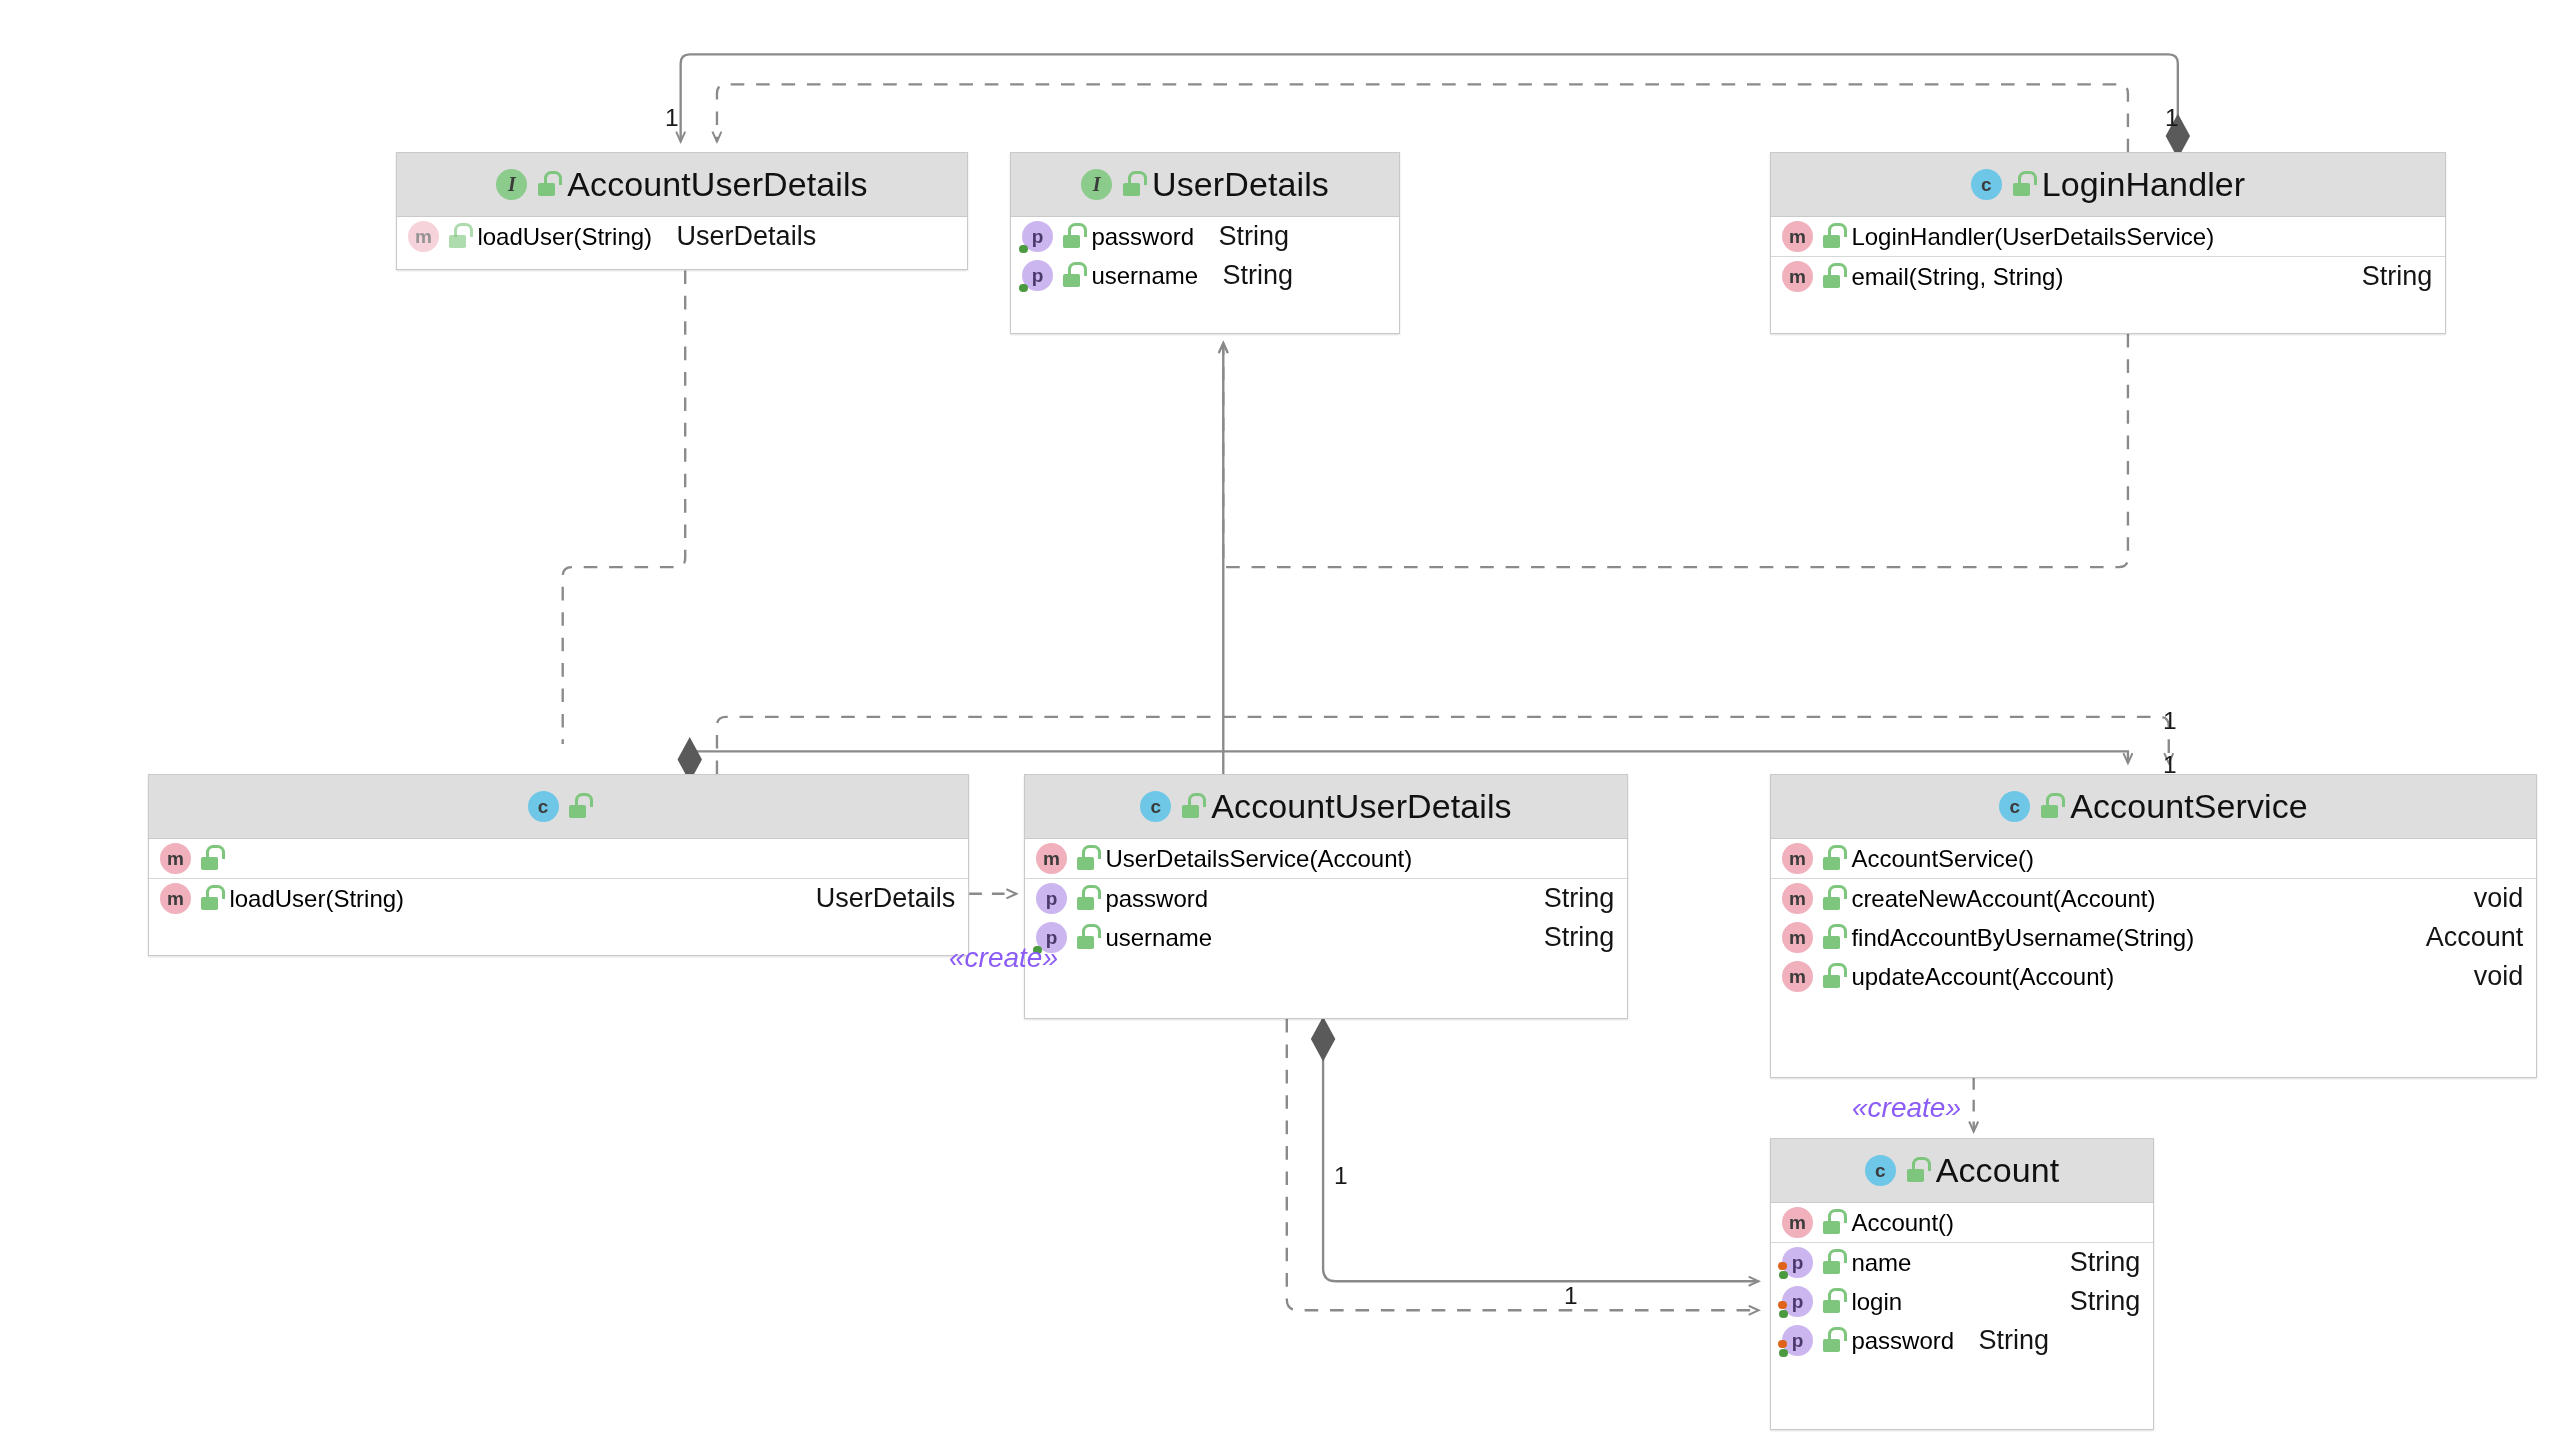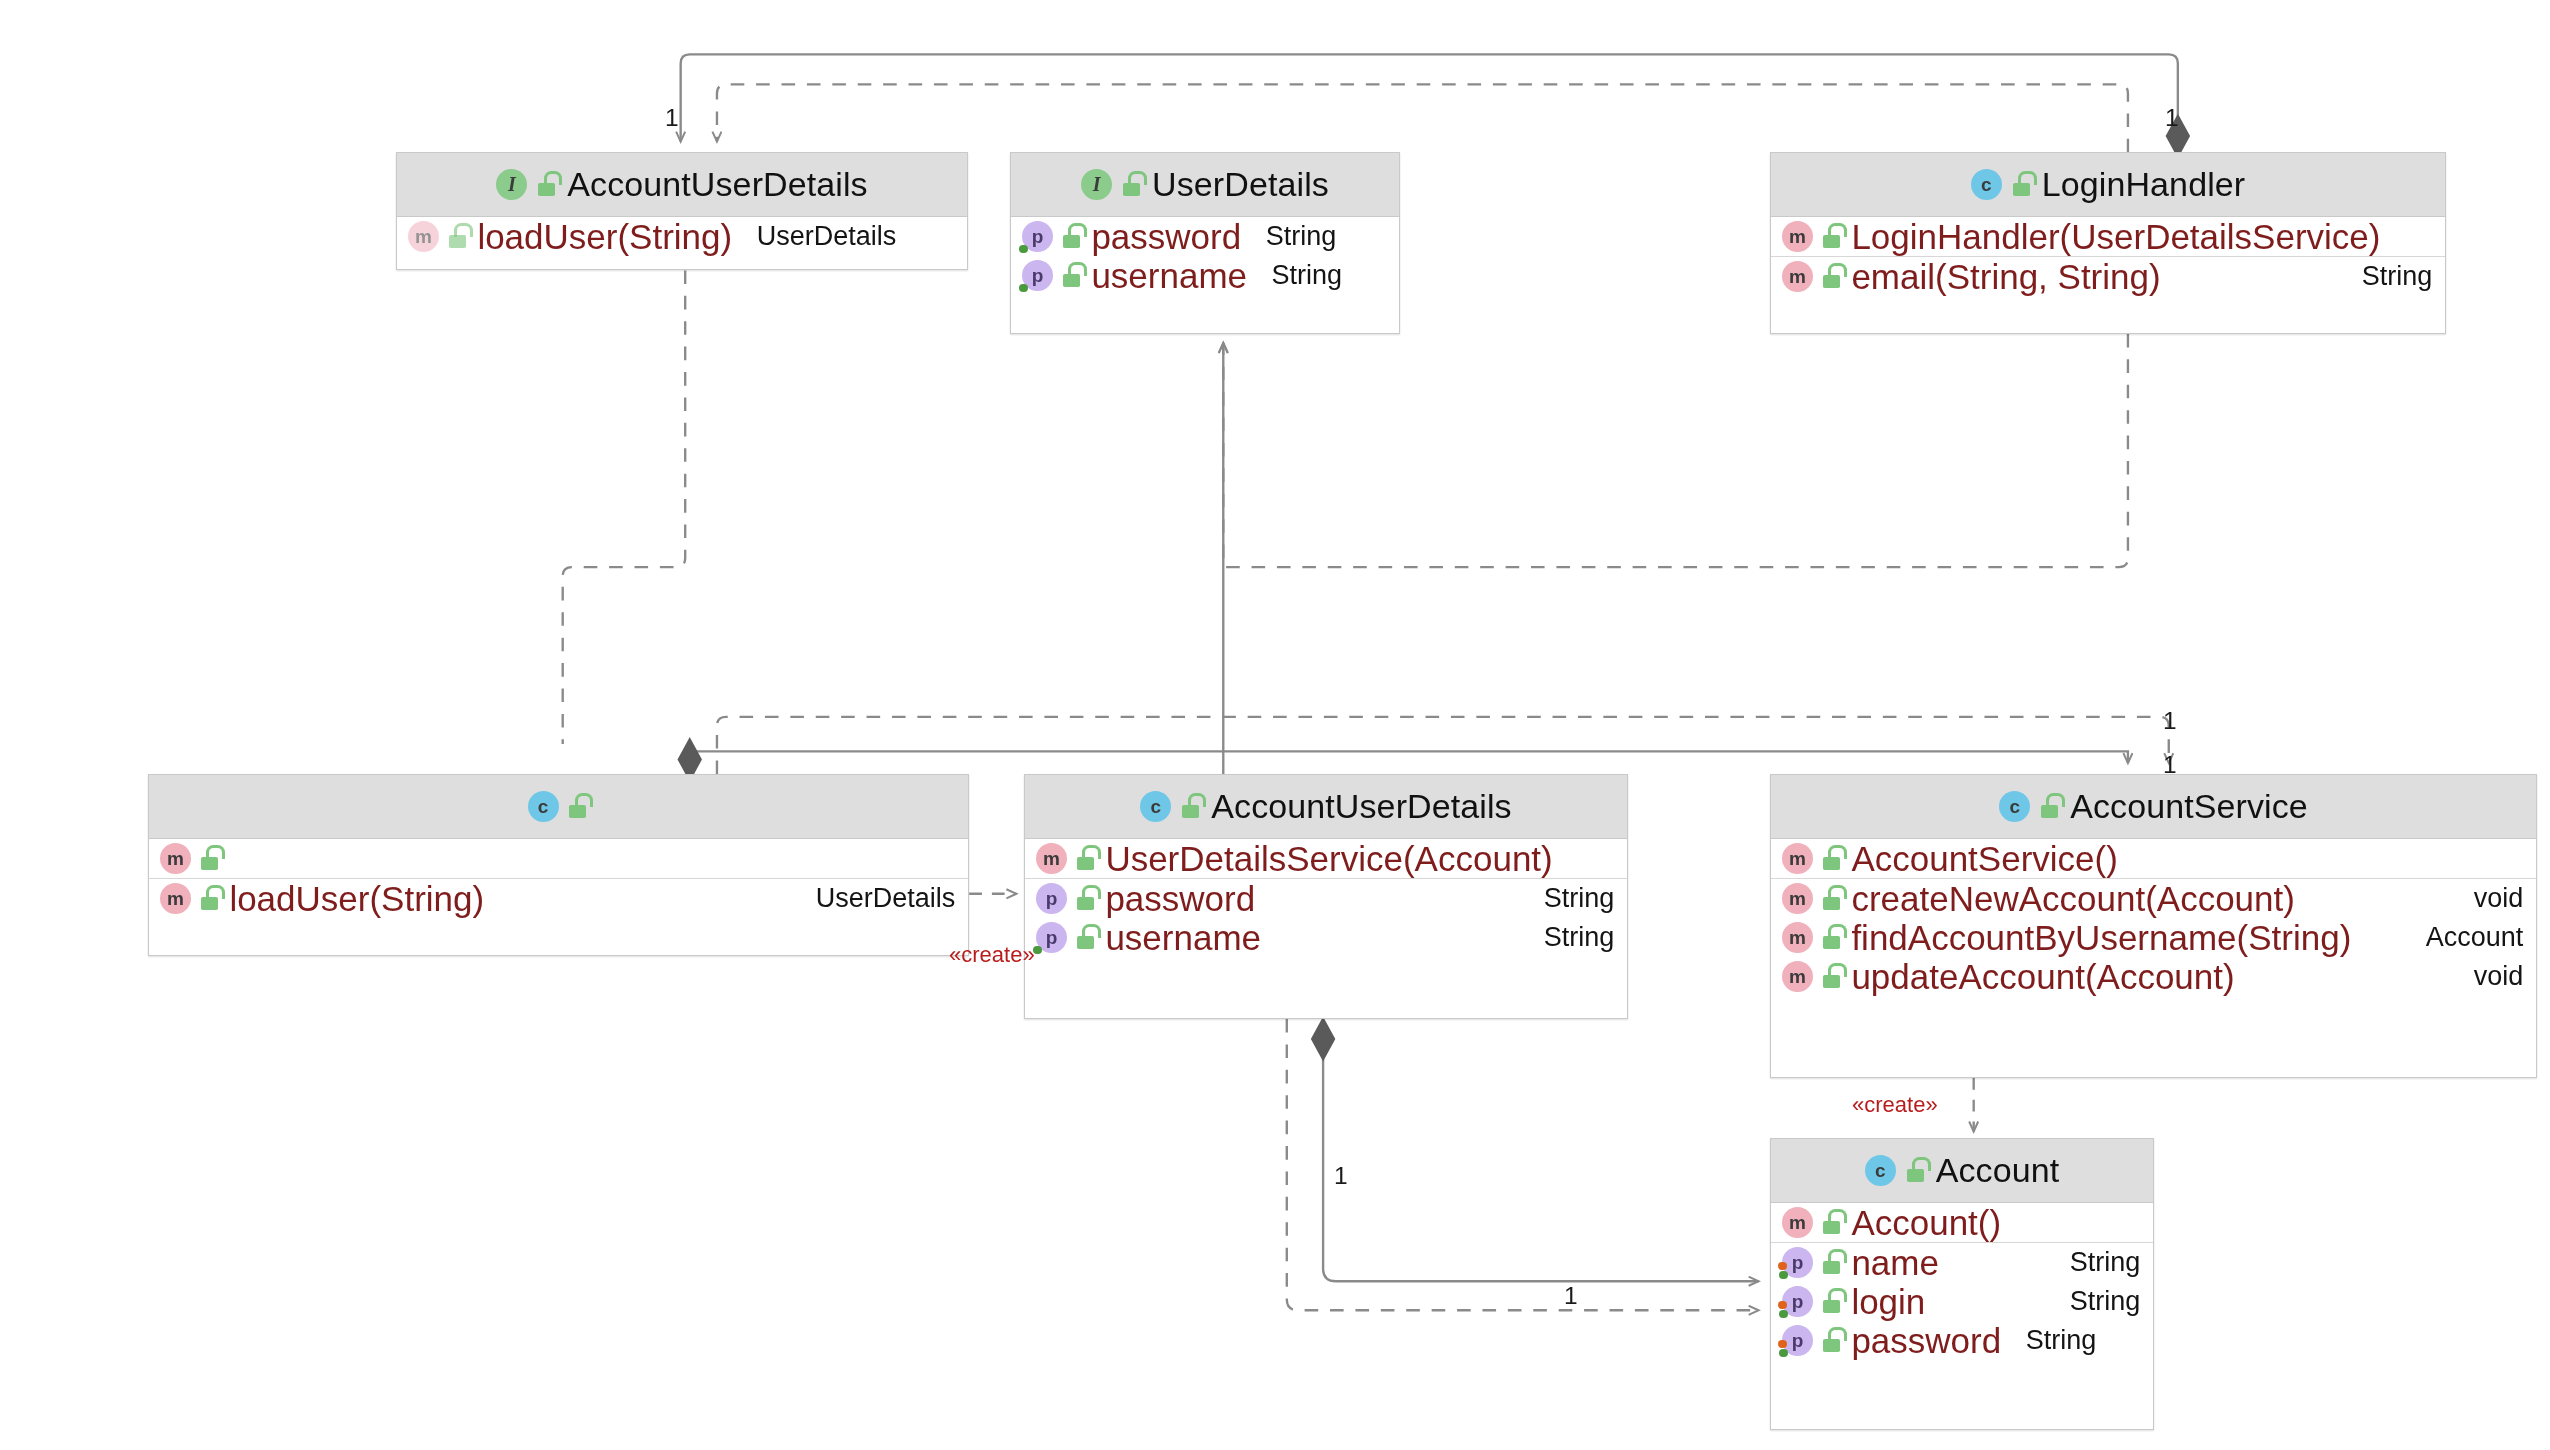--- a/index.html
+++ b/index.html
@@ -9,21 +9,21 @@
 
   .uml-class{position:absolute;background:#ffffff;border:0.9px solid #c9c9c9;
     box-shadow:0 0.9px 1.8px rgba(0,0,0,.13);box-sizing:border-box;}
   .uml-header{background:#dedede;border-bottom:0.9px solid #c9c9c9;
     display:flex;align-items:center;justify-content:center;gap:9px;box-sizing:border-box;}
   .uml-title{font-size:34px;color:#111;letter-spacing:0.1px;white-space:nowrap;}
   .uml-section{border-top:0.9px solid #d7d7d7;}
   .uml-section.first{border-top:none;}
   .uml-row{display:flex;align-items:center;gap:8.2px;box-sizing:border-box;
     padding:0 12.7px 0 11px;height:39px;}
-  .uml-row .rname{font-size:35px;color:#7f1d1d;white-space:nowrap;}
+  .uml-row .rname{font-size:24px;color:#000000;white-space:nowrap;}
   .uml-row .rtype{font-size:27px;color:#141414;white-space:nowrap;margin-left:auto;padding-left:16.3px;}
   .uml-row.tight .rtype{margin-left:0;}
 
   
   .badge{position:relative;width:31px;height:31px;flex:0 0 31px;border-radius:50%;
     display:flex;align-items:center;justify-content:center;
     font-size:19px;font-weight:600;color:#3b3b3b;}
   .badge.iface{background:#8bcb8b;font-family:"Liberation Serif",serif;font-style:italic;font-size:20px;}
   .badge.cls{background:#6fc7e8;}
   .badge.meth{background:#f0b0bc;}
@@ -35,21 +35,21 @@
 
   
   .lock{width:22px;height:23.6px;flex:0 0 22px;position:relative;}
   .lock .body{position:absolute;left:1.8px;bottom:0;width:17px;height:13.6px;
     background:#7ec67e;border-radius:1.8px;}
   .lock .shackle{position:absolute;left:7.3px;bottom:11px;width:12.7px;height:11px;
     border:3.6px solid #7ec67e;border-bottom:none;border-radius:7.3px 7.3px 0 0;}
   .lock.soft .body,.lock.soft .shackle{opacity:.62;}
 
   .edge-label{position:absolute;font-size:24.5px;color:#1a1a1a;white-space:nowrap;}
-  .edge-label.stereo{font-size:22px;color:#b91c1c;}
+  .edge-label.stereo{font-size:28px;color:#8b5cf6;font-style:italic;}
 </style>
 </head>
 <body>
 
 <div id="canvas">
 
   <svg id="edges" viewBox="0 0 2810 1598" xmlns="http://www.w3.org/2000/svg">
     <defs>
       <marker id="ohead" markerWidth="16" markerHeight="16" refX="13" refY="6" orient="auto" markerUnits="userSpaceOnUse">
         <path d="M2,1 L13,6 L2,11" fill="none" stroke="#8a8a8a" stroke-width="2.2"></path>

